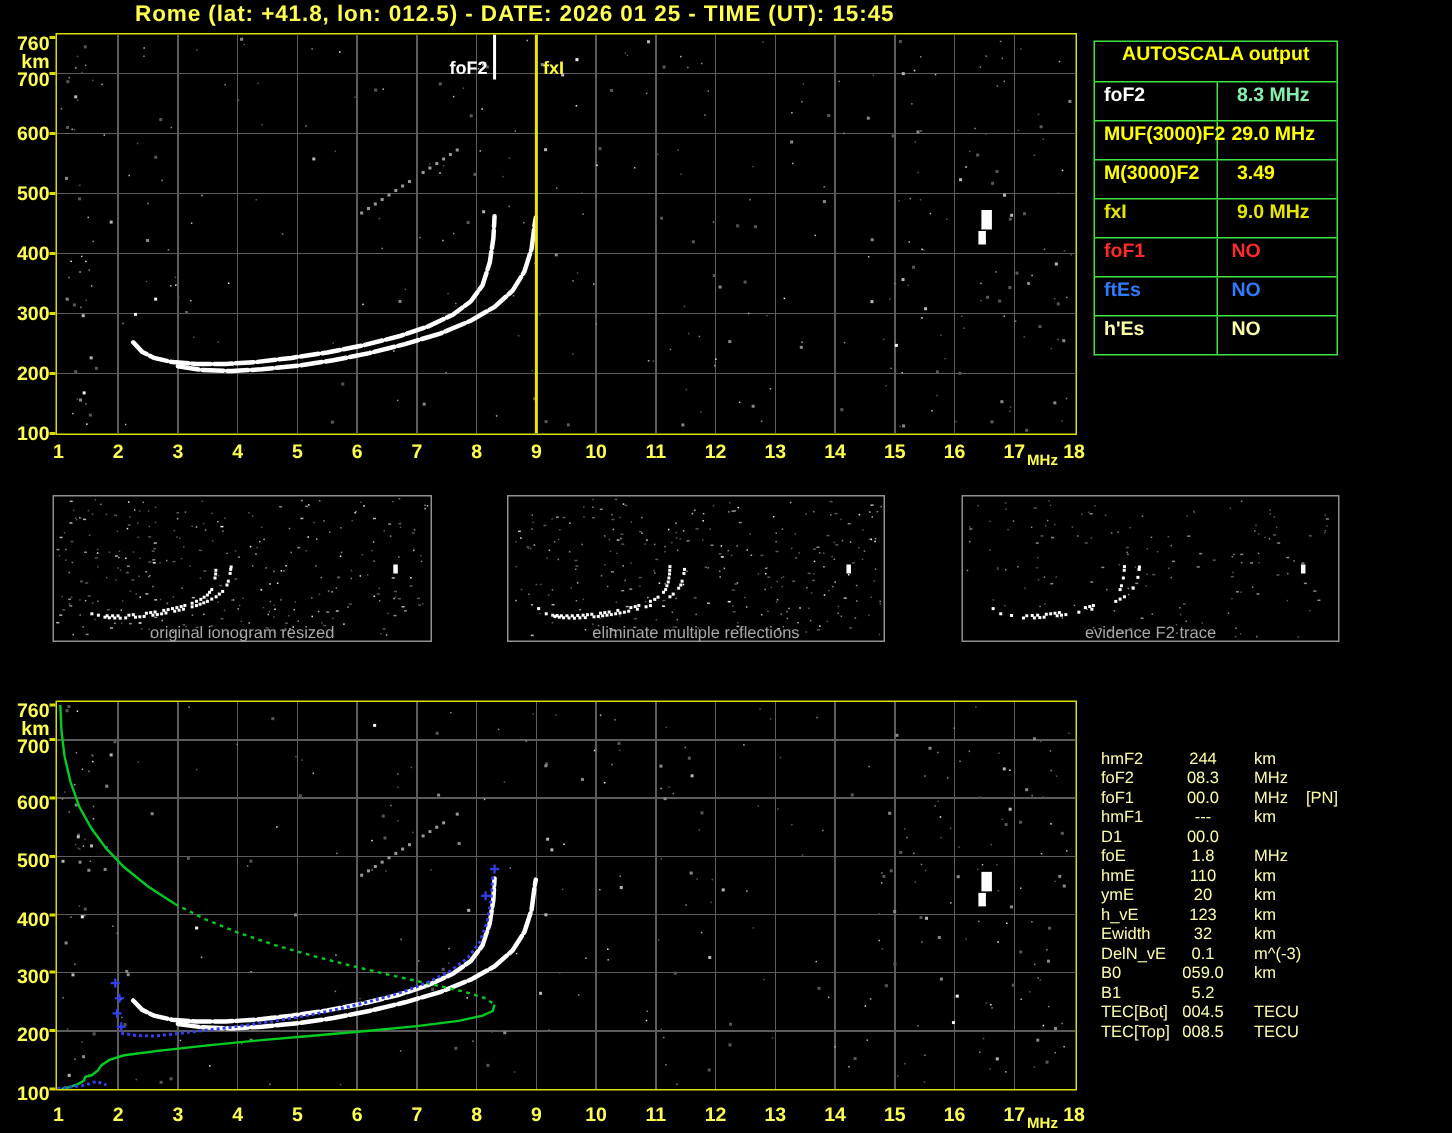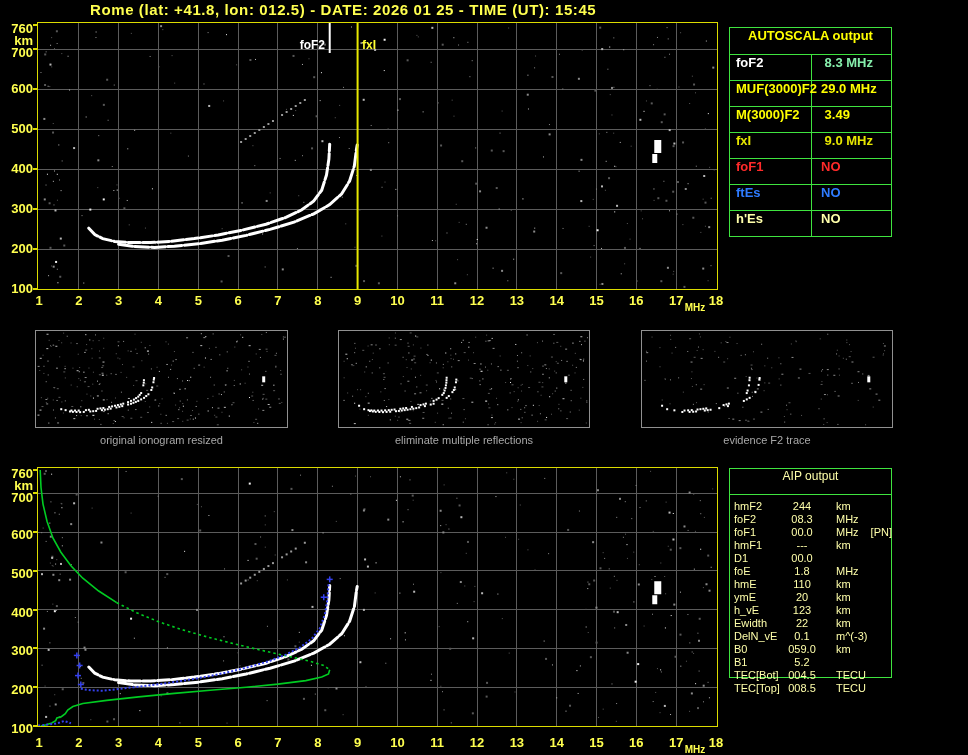--- a/index.html
+++ b/index.html
@@ -24,21 +24,21 @@
   .as-header{height:26px;line-height:26px;text-align:center;color:#ffff00;
              font:bold 13px "Liberation Sans",sans-serif;}
   .as-row{display:grid;grid-template-columns:82px 1fr;border-top:1px solid #3fe43f;height:25px;}
   .as-row .lbl{border-right:1px solid #3fe43f;padding-left:6px;line-height:25px;
                font:bold 13px "Liberation Sans",sans-serif;white-space:pre;}
   .as-row .val{padding-left:9px;line-height:25px;font:bold 13px "Liberation Sans",sans-serif;
                white-space:pre;}
   
   .thumb{position:absolute;top:330px;height:96px;border:1px solid #909090;background:#000;}
   .thumb svg{display:block;}
-  .thumb-label{position:absolute;top:434px;height:13px;text-align:center;color:#a8a8a8;
+  .thumb-label{position:absolute;top:416px;height:13px;text-align:center;color:#a8a8a8;
                font:11px "Liberation Sans",sans-serif;line-height:13px;}
   
   #aipBox{position:absolute;left:729px;top:468px;width:161px;height:208px;
           border:1px solid #3fe43f;}
   .aip-header{height:25px;line-height:25px;text-align:center;color:#ffffaa;
               font:12px "Liberation Sans",sans-serif;border-bottom:1px solid #3fe43f;}
   #aipRows{position:absolute;left:734px;top:500px;width:156px;}
   .aip-row{display:grid;grid-template-columns:52px 32px 1fr;height:13px;color:#ffffaa;
            font:11px "Liberation Sans",sans-serif;line-height:13px;}
   .aip-row .v{text-align:center;white-space:pre;}
@@ -1726,23 +1726,20 @@
         <line x1="40.02705882352941" x2="40.02705882352941" y1="204.57575757575756" y2="210.57575757575756" stroke="#3440ee" stroke-width="1.5"></line>
         <line x1="39.81470588235293" x2="45.81470588235293" y1="216.4969696969697" y2="216.4969696969697" stroke="#3440ee" stroke-width="1.5"></line>
         <line x1="42.81470588235293" x2="42.81470588235293" y1="213.4969696969697" y2="219.4969696969697" stroke="#3440ee" stroke-width="1.5"></line>
         <line x1="288.7117647058824" x2="294.7117647058824" y1="111.38181818181818" y2="111.38181818181818" stroke="#3440ee" stroke-width="1.5"></line>
         <line x1="291.7117647058824" x2="291.7117647058824" y1="108.38181818181818" y2="114.38181818181818" stroke="#3440ee" stroke-width="1.5"></line>
         <line x1="282.73823529411766" x2="288.73823529411766" y1="129.22424242424242" y2="129.22424242424242" stroke="#3440ee" stroke-width="1.5"></line>
         <line x1="285.73823529411766" x2="285.73823529411766" y1="126.22424242424242" y2="132.22424242424242" stroke="#3440ee" stroke-width="1.5"></line>
       </svg>
     </div>
 
-  <div id="aipBox">
-    <div class="aip-header">AIP output</div>
-  </div>
   <div id="aipRows">
       <div class="aip-row">
         <div>hmF2</div>
         <div class="v">244</div>
         <div class="u">km</div>
       </div>
       <div class="aip-row">
         <div>foF2</div>
         <div class="v">08.3</div>
         <div class="u">MHz</div>
@@ -1777,21 +1774,21 @@
         <div class="v">20</div>
         <div class="u">km</div>
       </div>
       <div class="aip-row">
         <div>h_vE</div>
         <div class="v">123</div>
         <div class="u">km</div>
       </div>
       <div class="aip-row">
         <div>Ewidth</div>
-        <div class="v">22</div>
+        <div class="v">32</div>
         <div class="u">km</div>
       </div>
       <div class="aip-row">
         <div>DelN_vE</div>
         <div class="v">0.1</div>
         <div class="u">m^(-3)</div>
       </div>
       <div class="aip-row">
         <div>B0</div>
         <div class="v">059.0</div>

